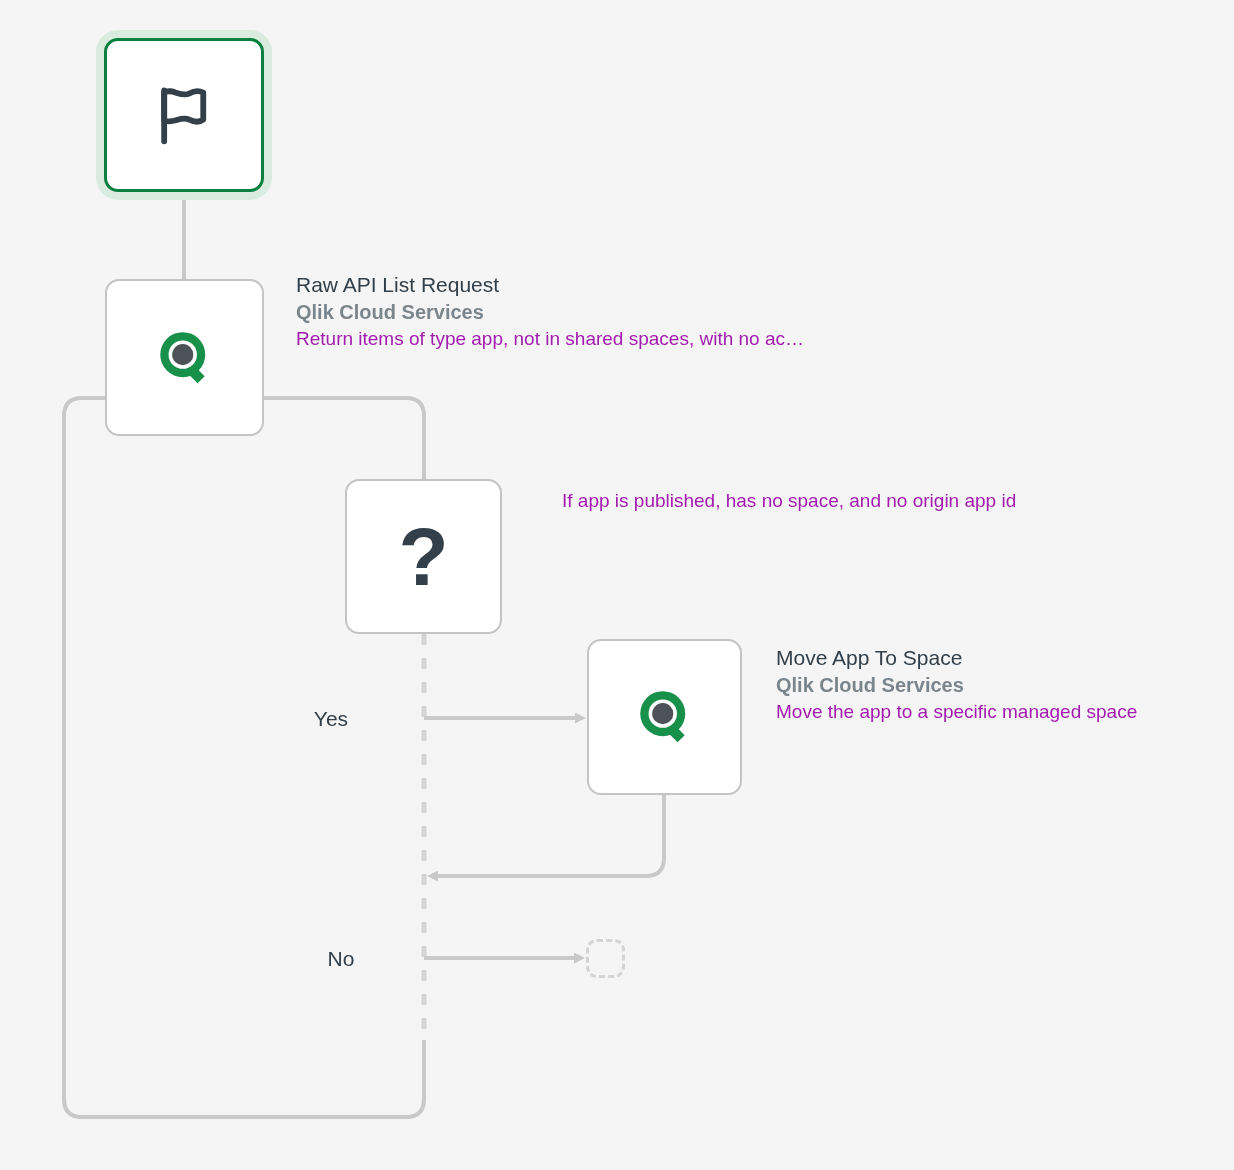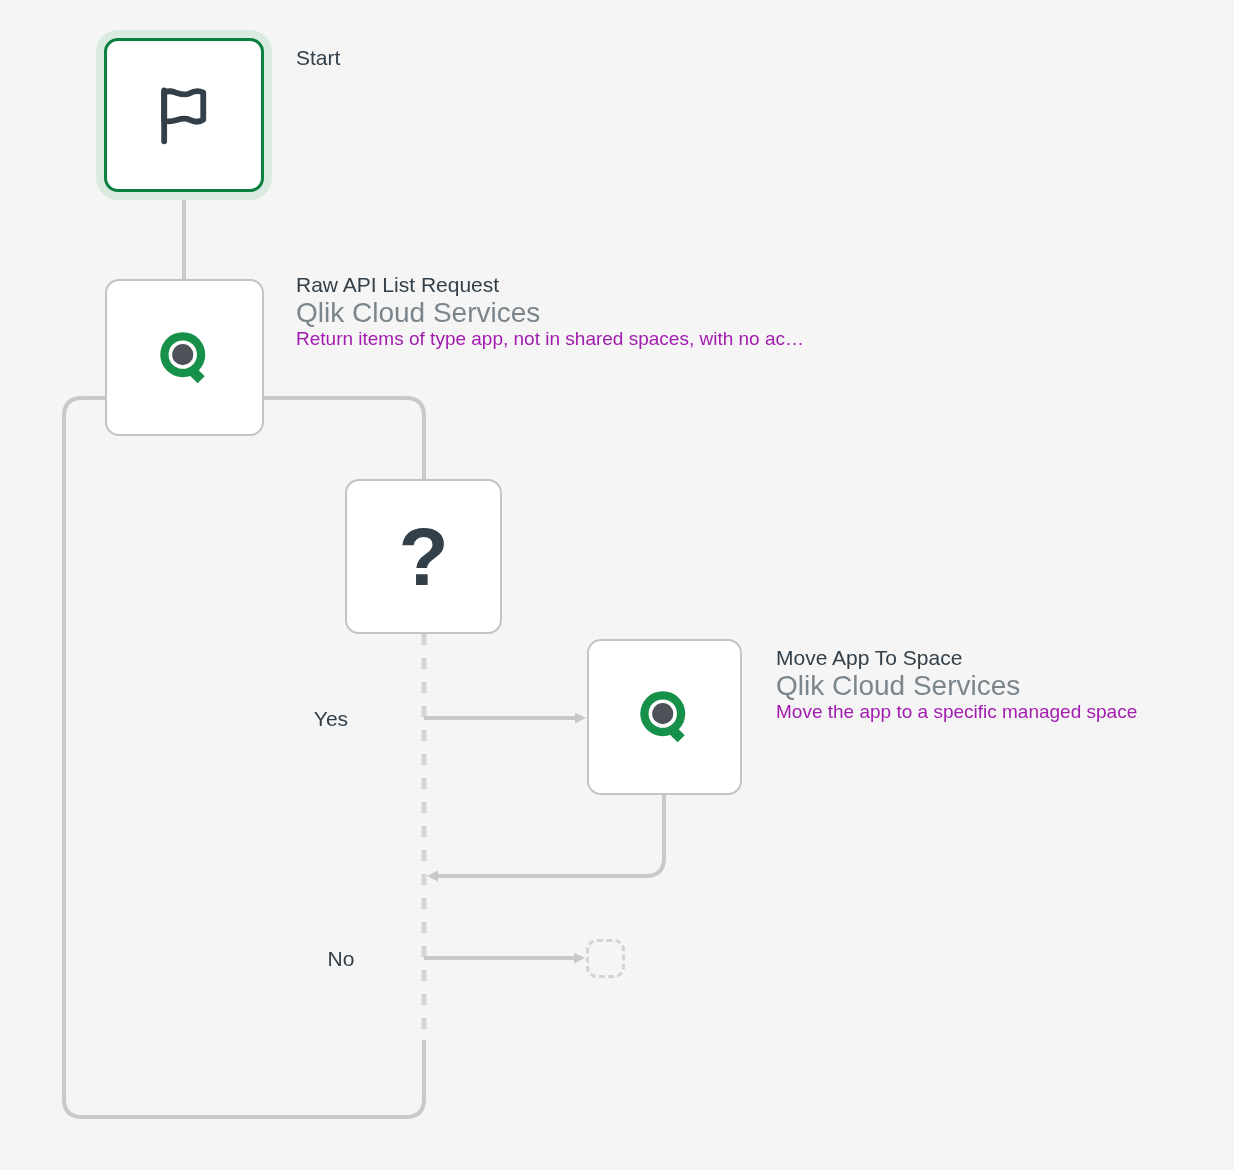--- a/index.html
+++ b/index.html
@@ -54,24 +54,25 @@
     position: absolute;
     box-sizing: border-box;
   }
   .lbl-title {
     font-size: 21px;
     line-height: 28px;
     color: #33404a;
     white-space: nowrap;
   }
   .lbl-sub {
-    font-size: 28px;
+    font-size: 20px;
     line-height: 27px;
     color: #7b858c;
     white-space: nowrap;
+    font-weight: bold;
   }
   .lbl-desc {
     font-size: 19px;
     line-height: 26px;
     color: #a21caf;
     white-space: nowrap;
   }
   
   .branch-label {
     position: absolute;
@@ -138,23 +139,20 @@
     <span class="icon-wrap">
       <svg width="70" height="70" viewBox="0 0 24 24" fill="none" stroke="#33404a" stroke-width="2" stroke-linecap="round" stroke-linejoin="round">
         <path d="M5.2 21 L5.2 3.6"></path>
         <path d="M5.2 4.3 C8 2.6 11 6.2 13.8 4.6 C15.8 3.5 17.2 3.6 18.6 4.3
                  L18.6 13.6 C17.2 14.6 15.6 14.5 13.8 13.6
                  C11 12.1 8 15.3 5.2 13.8 Z"></path>
       </svg>
     </span>
   </div>
 
-  <div class="labels" style="left:296px; top:44px; width:500px;">
-    <div class="lbl-title">Start</div>
-  </div>
 
   <div class="node" style="left:105px; top:279px; width:159px; height:157px;">
     <span class="icon-wrap">
       <svg width="72" height="72" viewBox="0 0 64 64">
         <path d="M42.5 41.2 L49.5 48.2 L43.2 54.5 L36.2 47.5 Z" fill="#179049"></path>
         <circle cx="30" cy="29" r="20" fill="#179049"></circle>
         <circle cx="30" cy="29" r="12.6" fill="#ffffff"></circle>
         <circle cx="30" cy="29" r="9.4" fill="#4c5257"></circle>
       </svg>
     </span>
@@ -164,20 +162,21 @@
     <div class="lbl-title">Raw API List Request</div>
     <div class="lbl-sub">Qlik Cloud Services</div>
     <div class="lbl-desc">Return items of type app, not in shared spaces, with no ac…</div>
   </div>
 
   <div class="node" style="left:345px; top:479px; width:157px; height:155px;">
     <span class="qmark" style="font-size:82px;">?</span>
   </div>
 
   <div class="labels" style="left:562px; top:486px; width:640px;">
+    <div class="lbl-desc" style="margin-top:2px;">If app is published, has no space, and no origin app id</div>
   </div>
 
   <div class="node" style="left:587px; top:639px; width:155px; height:156px;">
     <span class="icon-wrap">
       <svg width="72" height="72" viewBox="0 0 64 64">
         <path d="M42.5 41.2 L49.5 48.2 L43.2 54.5 L36.2 47.5 Z" fill="#179049"></path>
         <circle cx="30" cy="29" r="20" fill="#179049"></circle>
         <circle cx="30" cy="29" r="12.6" fill="#ffffff"></circle>
         <circle cx="30" cy="29" r="9.4" fill="#4c5257"></circle>
       </svg>

